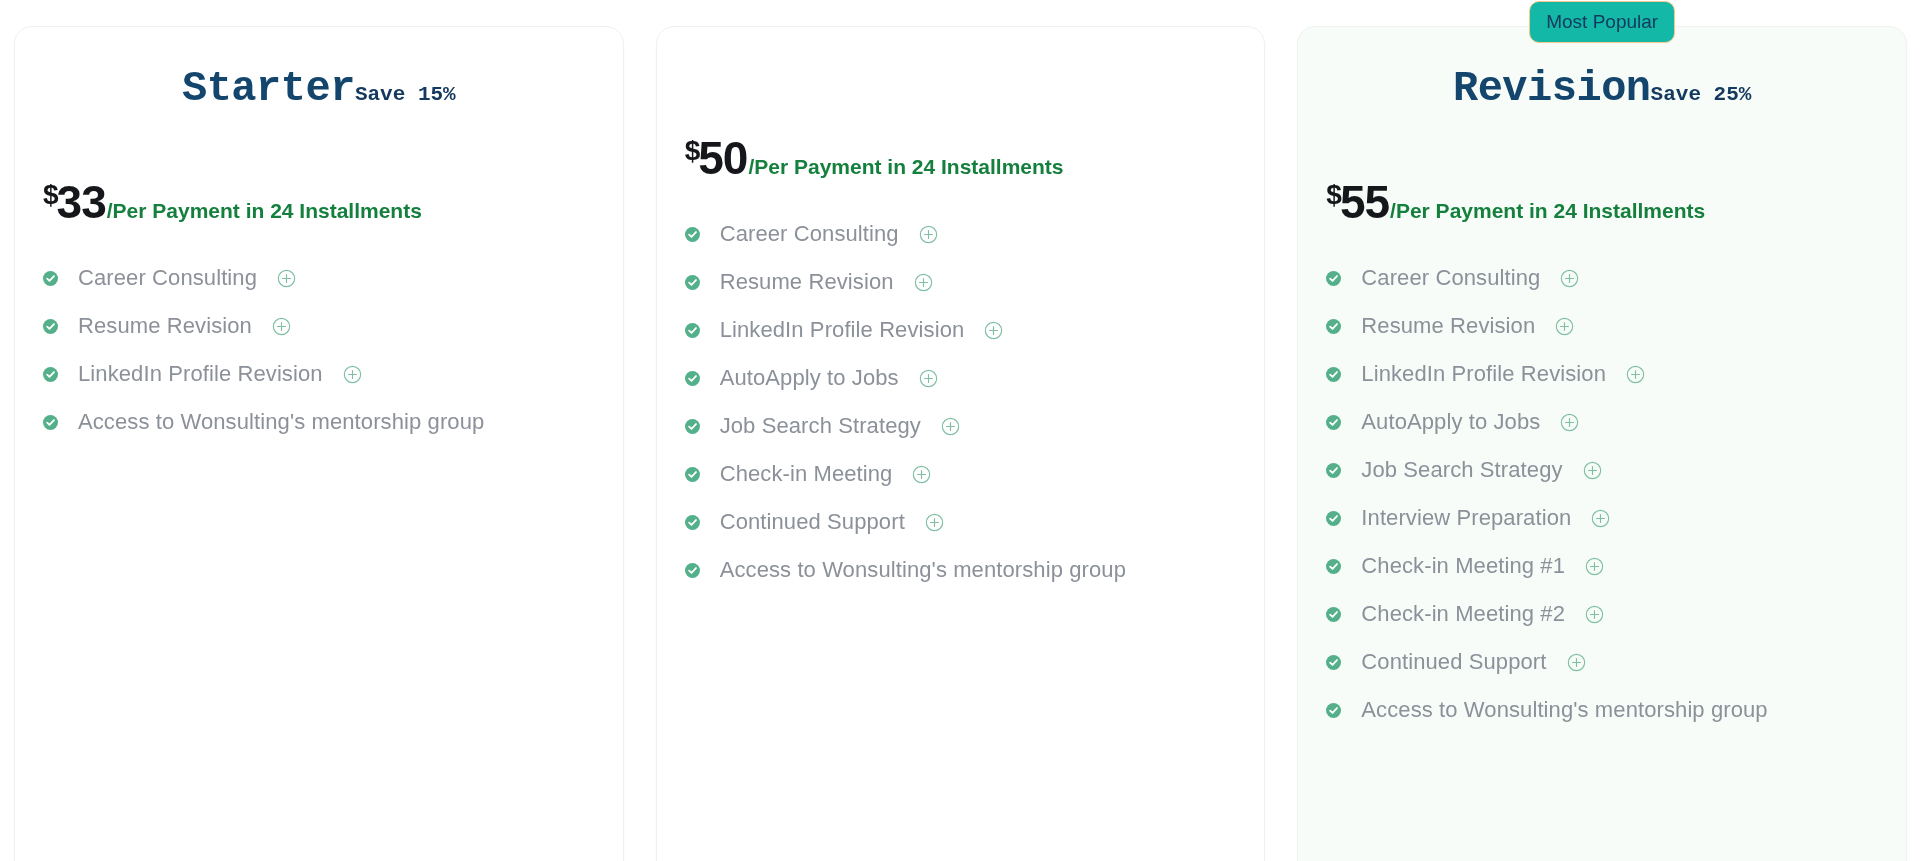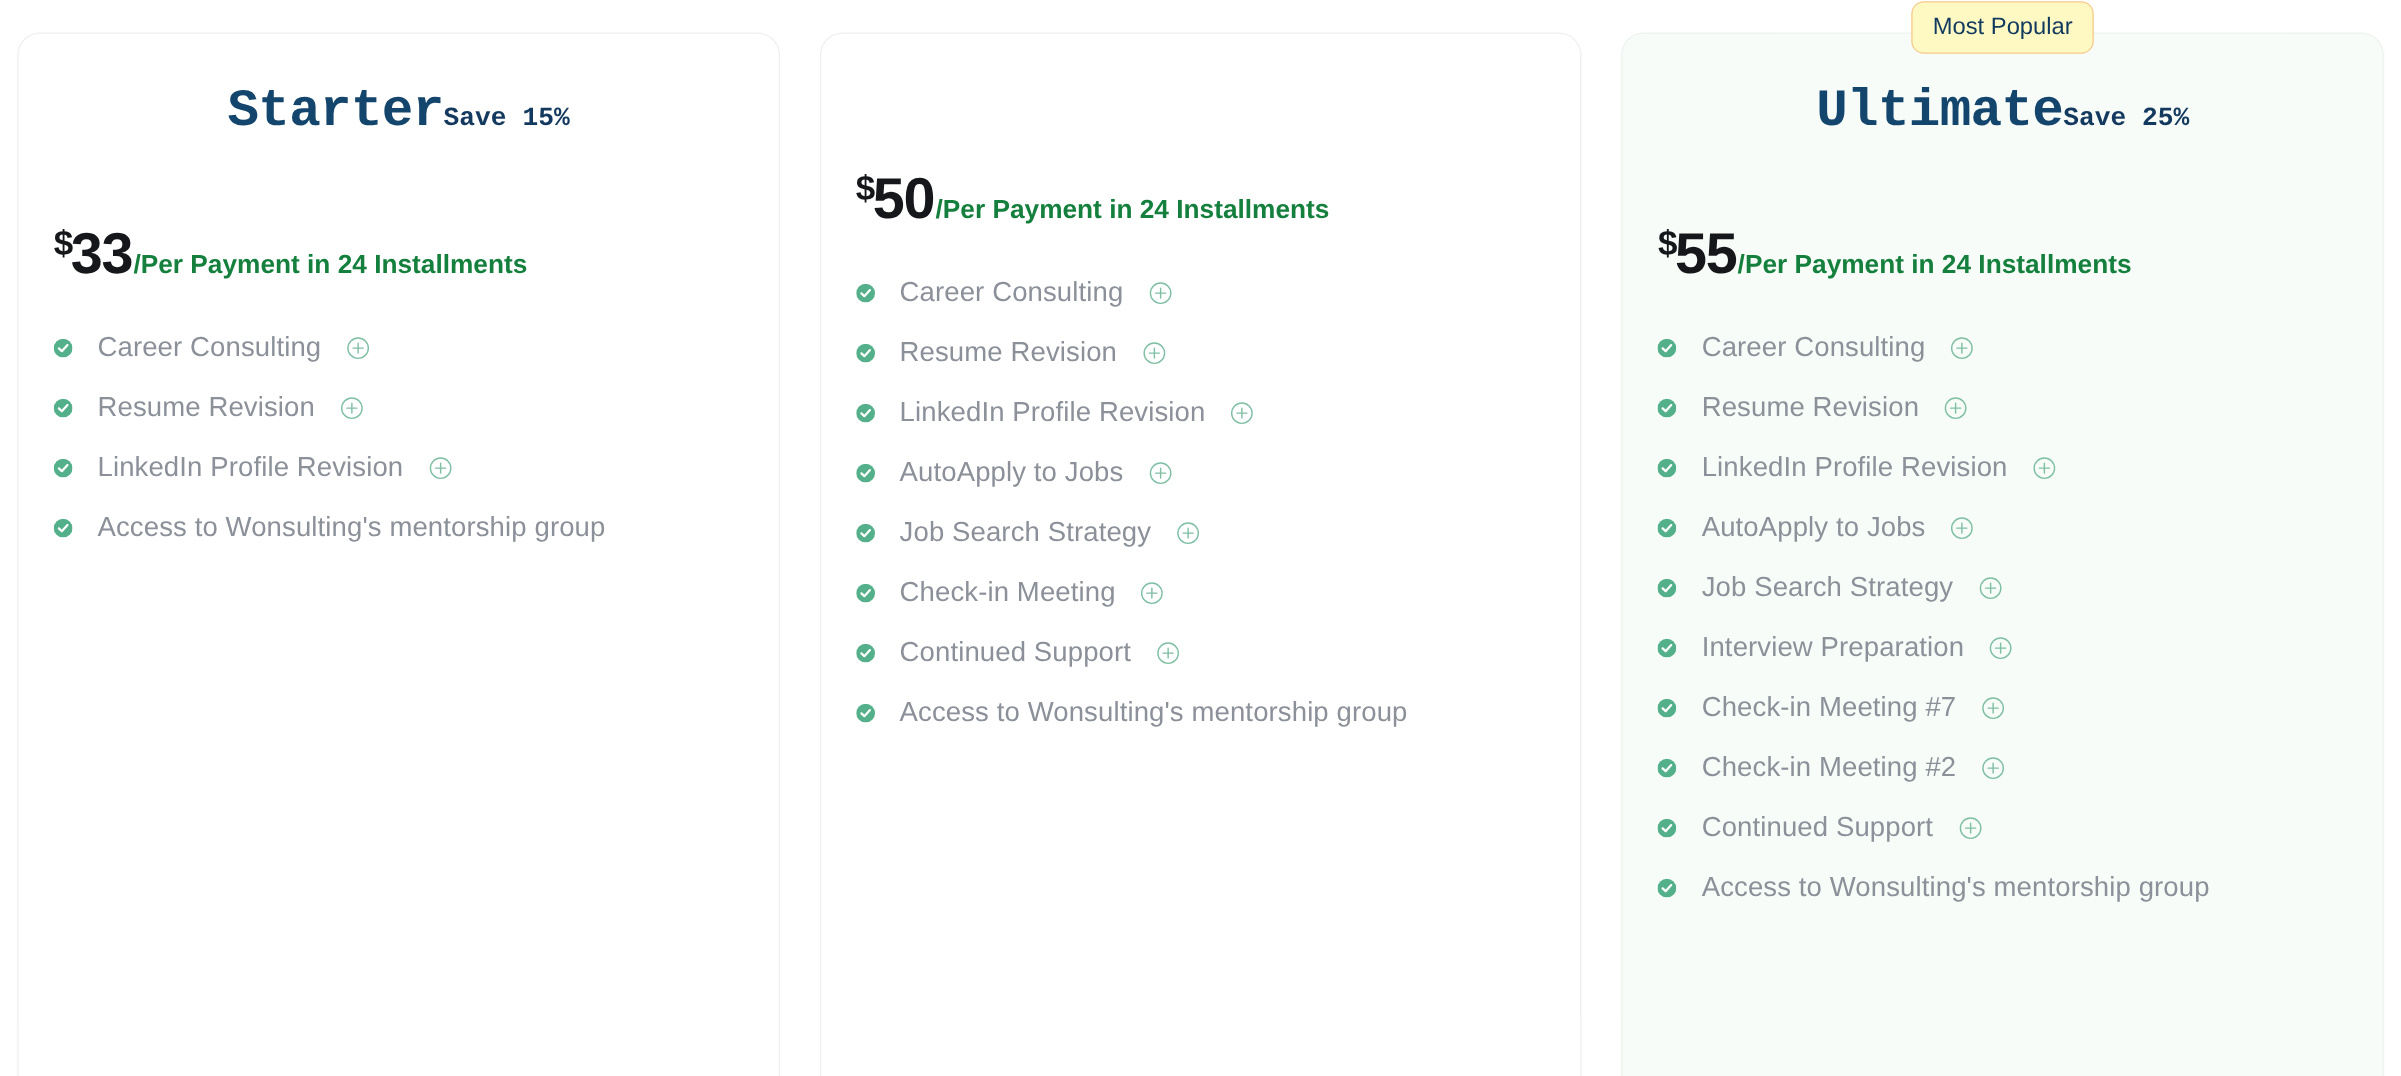--- a/index.html
+++ b/index.html
@@ -42,21 +42,21 @@
   .plan-card.featured {
     background: #f7fcf8;
     border: 1px solid #eef3ef;
   }
 
   .popular-badge {
     position: absolute;
     top: -26px;
     left: 50%;
     transform: translateX(-50%);
-    background: #fef9c3;
+    background: #14b8a6;
     border: 1.5px solid #f6c98a;
     border-radius: 10px;
     color: #103a5e;
     font-size: 19px;
     line-height: 1;
     padding: 10px 16px 11px 16px;
     white-space: nowrap;
     font-family: "Liberation Sans", sans-serif;
   }
 
@@ -297,21 +297,21 @@
             <circle cx="8" cy="8" r="8" fill="#54b08a"></circle>
             <path d="M4.4 8.2 L6.9 10.6 L11.7 5.4" fill="none" stroke="#ffffff" stroke-width="1.9" stroke-linecap="round" stroke-linejoin="round"></path>
           </svg>
           <span class="feature-label">Access to Wonsulting's mentorship group</span>
         </li>
       </ul>
     </div>
     <div class="plan-card featured">
       <div class="popular-badge">Most Popular</div>
       <div class="card-head">
-        <h2 class="plan-name">Ultimate</h2>
+        <h2 class="plan-name">Revision</h2>
         <span class="plan-save">Save 25%</span>
       </div>
       <div class="price-row">
         <span class="price-currency">$</span>
         <span class="price-amount">55</span>
         <span class="price-period">/Per Payment in 24 Installments</span>
       </div>
       <ul class="feature-list">
         <li class="feature-item">
           <svg viewBox="0 0 16 16" class="check-icon">
@@ -377,21 +377,21 @@
           <svg viewBox="0 0 20 20" class="plus-icon">
             <circle cx="10" cy="10" r="8.6" fill="none" stroke="#7fbfa4" stroke-width="1.2"></circle>
             <path d="M5.8 10 H14.2 M10 5.8 V14.2" stroke="#7fbfa4" stroke-width="1.2" stroke-linecap="round"></path>
           </svg>
         </li>
         <li class="feature-item">
           <svg viewBox="0 0 16 16" class="check-icon">
             <circle cx="8" cy="8" r="8" fill="#54b08a"></circle>
             <path d="M4.4 8.2 L6.9 10.6 L11.7 5.4" fill="none" stroke="#ffffff" stroke-width="1.9" stroke-linecap="round" stroke-linejoin="round"></path>
           </svg>
-          <span class="feature-label">Check-in Meeting #7</span>
+          <span class="feature-label">Check-in Meeting #1</span>
           <svg viewBox="0 0 20 20" class="plus-icon">
             <circle cx="10" cy="10" r="8.6" fill="none" stroke="#7fbfa4" stroke-width="1.2"></circle>
             <path d="M5.8 10 H14.2 M10 5.8 V14.2" stroke="#7fbfa4" stroke-width="1.2" stroke-linecap="round"></path>
           </svg>
         </li>
         <li class="feature-item">
           <svg viewBox="0 0 16 16" class="check-icon">
             <circle cx="8" cy="8" r="8" fill="#54b08a"></circle>
             <path d="M4.4 8.2 L6.9 10.6 L11.7 5.4" fill="none" stroke="#ffffff" stroke-width="1.9" stroke-linecap="round" stroke-linejoin="round"></path>
           </svg>

